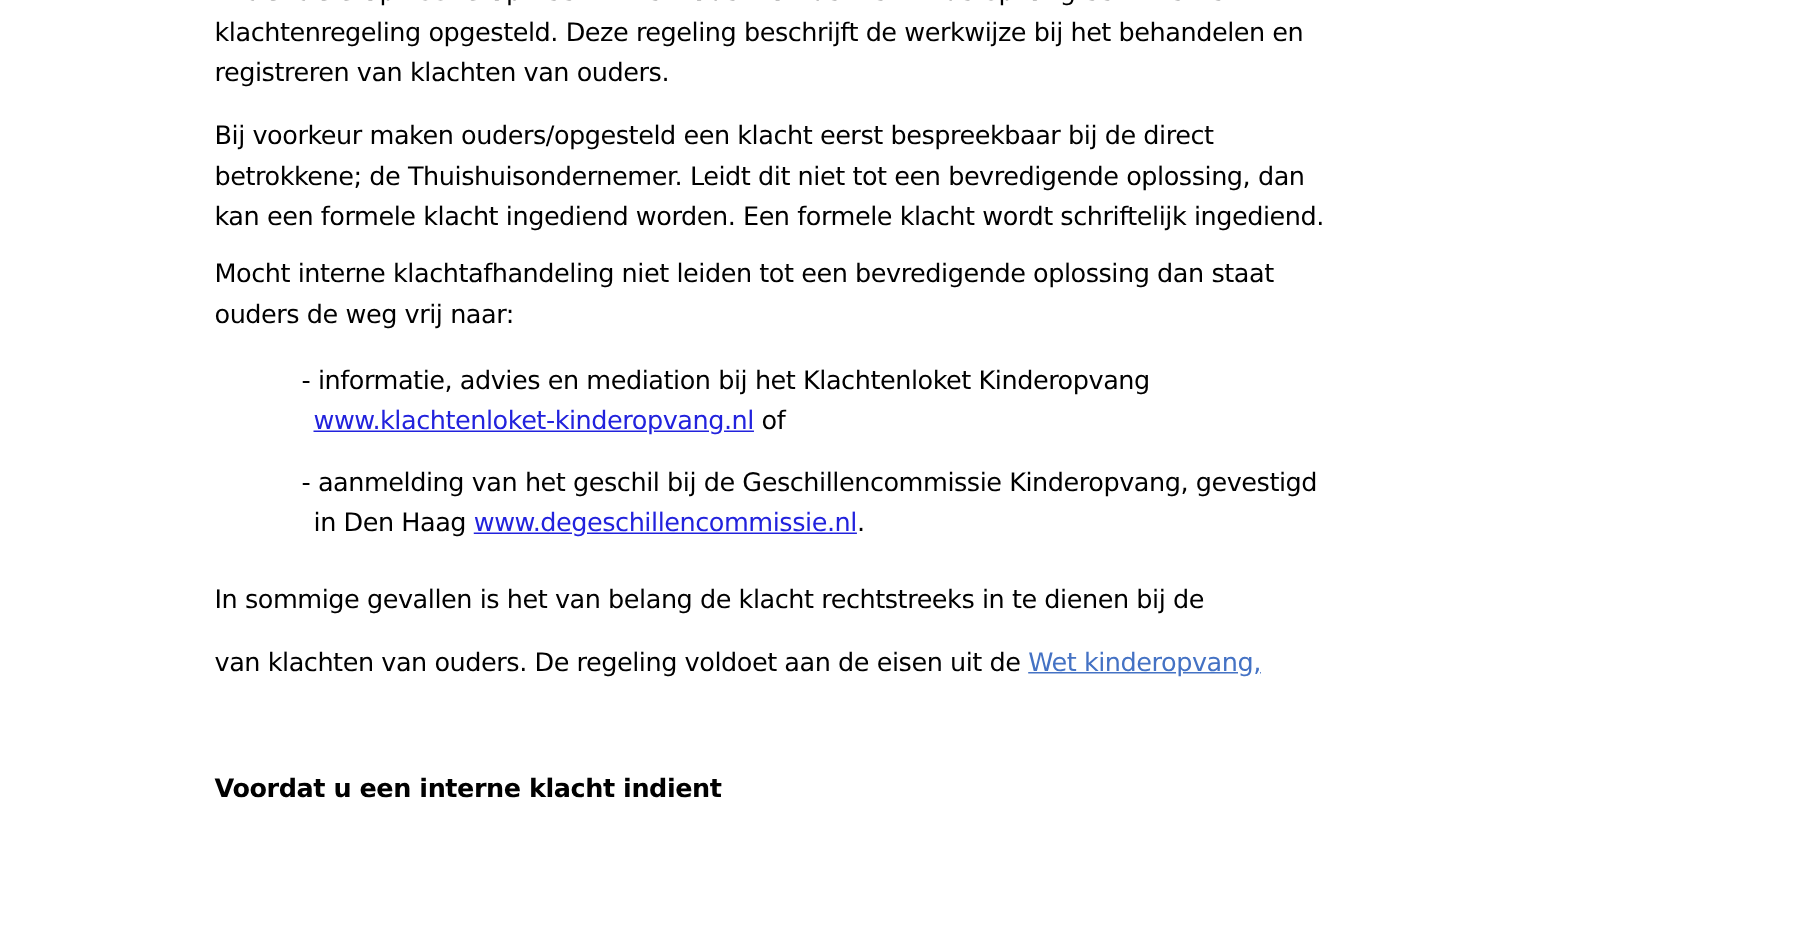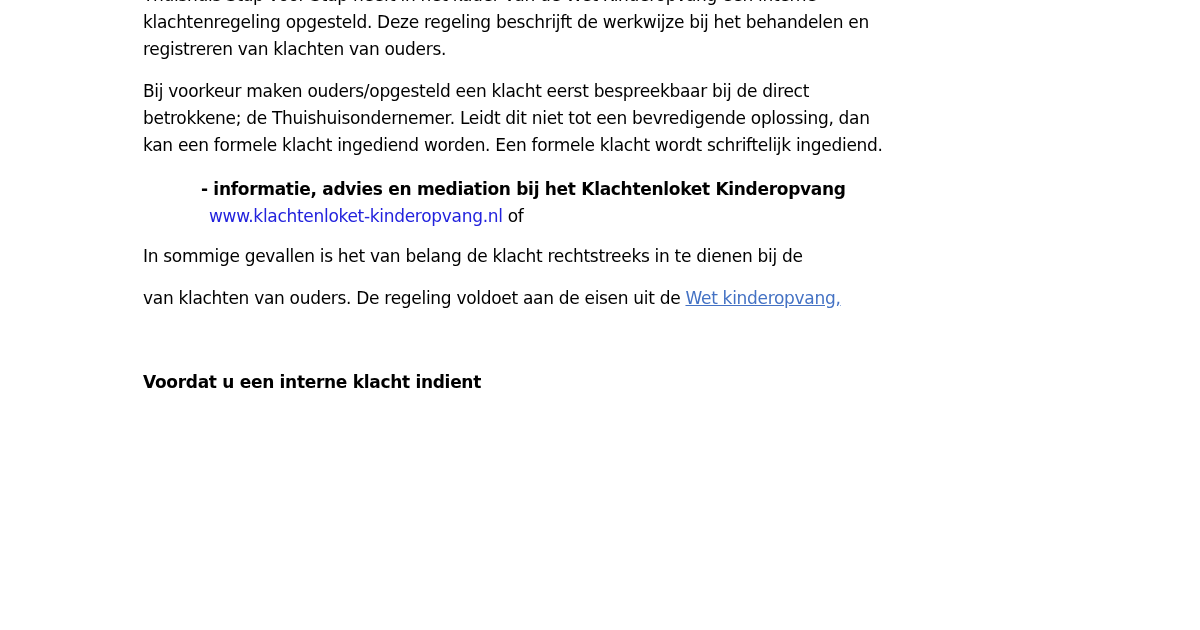--- a/index.html
+++ b/index.html
@@ -29,27 +29,28 @@
     white-space:pre;
     display:block;
   }
   .block{display:block;}
   
   .b1{margin-top:-18px;}
   .b2{margin-top:15px;}
   .b3{margin-top:11px;}
   .b4{margin-top:17px;}
   .b5{margin-top:14px;}
-  .b6{margin-top:13px;}
+  .b6{margin-top:24px;}
   .b7{margin-top:15px;}
   .b8{margin-top:57px;}
-  .bullet-first{padding-left:58px;font-weight:bold;}
+  .bullet-first{padding-left:58px;}
   .bullet-cont{padding-left:66px;}
   a.link{
     color:var(--link-blue);
+    text-decoration:underline;
     cursor:pointer;
   }
   a.link-steel{
     color:var(--link-steel);
     text-decoration:underline;
     cursor:pointer;
   }
   .heading{
     font-weight:bold;
     line-height:27px;
@@ -67,26 +68,34 @@
     <span class="ln">klachtenregeling opgesteld. Deze regeling beschrijft de werkwijze bij het behandelen en</span>
     <span class="ln">registreren van klachten van ouders.</span>
   </div>
 
   <div class="block b2">
     <span class="ln">Bij voorkeur maken ouders/opgesteld een klacht eerst bespreekbaar bij de direct</span>
     <span class="ln">betrokkene; de Thuishuisondernemer. Leidt dit niet tot een bevredigende oplossing, dan</span>
     <span class="ln">kan een formele klacht ingediend worden. Een formele klacht wordt schriftelijk ingediend.</span>
   </div>
 
+  <div class="block b3">
+    <span class="ln">Mocht interne klachtafhandeling niet leiden tot een bevredigende oplossing dan staat</span>
+    <span class="ln">ouders de weg vrij naar:</span>
+  </div>
 
   <div class="block b4">
     <span class="ln bullet-first">- informatie, advies en mediation bij het Klachtenloket Kinderopvang</span>
     <span class="ln bullet-cont"><a class="link">www.klachtenloket-kinderopvang.nl</a><span> of</span></span>
   </div>
 
+  <div class="block b5">
+    <span class="ln bullet-first">- aanmelding van het geschil bij de Geschillencommissie Kinderopvang, gevestigd</span>
+    <span class="ln bullet-cont"><span>in Den Haag </span><a class="link">www.degeschillencommissie.nl</a><span>.</span></span>
+  </div>
 
   <div class="block b6">
     <span class="ln">In sommige gevallen is het van belang de klacht rechtstreeks in te dienen bij de</span>
   </div>
 
   <div class="block b7">
     <span class="ln"><span>van klachten van ouders. De regeling voldoet aan de eisen uit de </span><a class="link-steel">Wet kinderopvang,</a></span>
   </div>
 
   <div class="block b8">

